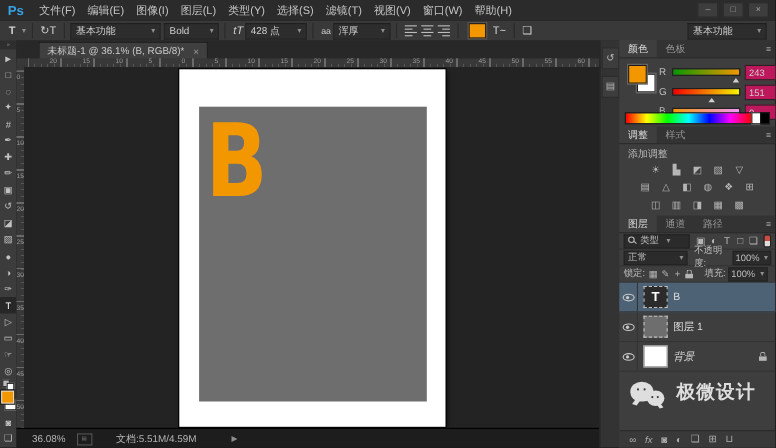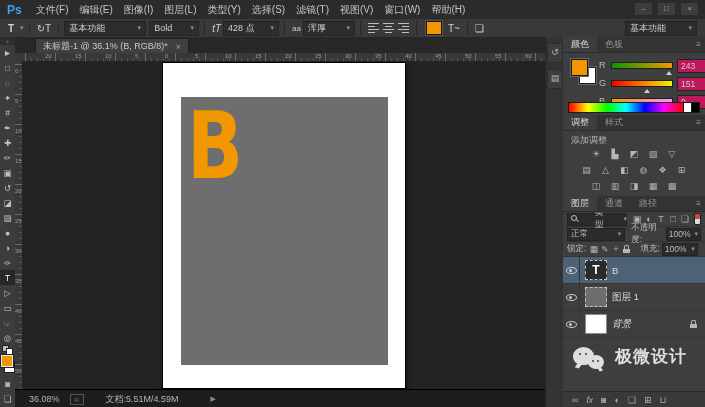--- a/index.html
+++ b/index.html
@@ -106,21 +106,21 @@
   .spec-black{position:absolute;left:128px;top:65px;width:7px;height:9px;background:#000;border:1px solid #1c1c1c;}
   
   .adj-panel{position:absolute;left:0;top:78px;width:142px;height:81px;}
   .adj-label{position:absolute;left:8px;top:19px;font-size:9px;color:#b8b8b8;}
   .adj-row{position:absolute;left:0;width:142px;display:flex;justify-content:center;gap:5px;}
   .adj-btn{width:14px;height:12px;color:#b5b5b5;font-size:9px;text-align:center;line-height:12px;}
   
   .layers-panel{position:absolute;left:0;top:159px;width:142px;height:211px;}
   .lrow{height:14px;display:flex;align-items:center;padding:0 4px;border-bottom:1px solid #343434;font-size:8.5px;color:#bdbdbd;}
   .search-box{display:flex;align-items:center;width:52px;height:11px;background:#2b2b2b;border:1px solid #232323;
-              padding:0 3px;gap:16px;}
+              padding:0 3px;gap:3px;}
   .mag{position:relative;width:8px;height:8px;flex:none;}
   .mag::before{content:'';position:absolute;left:0;top:0;width:4px;height:4px;border:1px solid #bdbdbd;border-radius:50%;}
   .mag::after{content:'';position:absolute;left:5px;top:5px;width:3px;height:1px;background:#bdbdbd;transform:rotate(45deg);}
   .filter-ico{width:12px;text-align:center;color:#b5b5b5;font-size:9px;}
   .toggle{width:5px;height:10px;background:linear-gradient(#c94b42 0 50%,#ddd 50% 100%);border:1px solid #222;
           border-radius:2px;margin-left:3px;}
   .blend-select{display:flex;align-items:center;justify-content:space-between;width:56px;height:11px;
                 background:#2b2b2b;border:1px solid #232323;padding:0 3px;}
   .small-box{display:flex;align-items:center;justify-content:space-between;width:30px;height:11px;
              background:#2b2b2b;border:1px solid #232323;padding:0 2px;margin-left:2px;}

